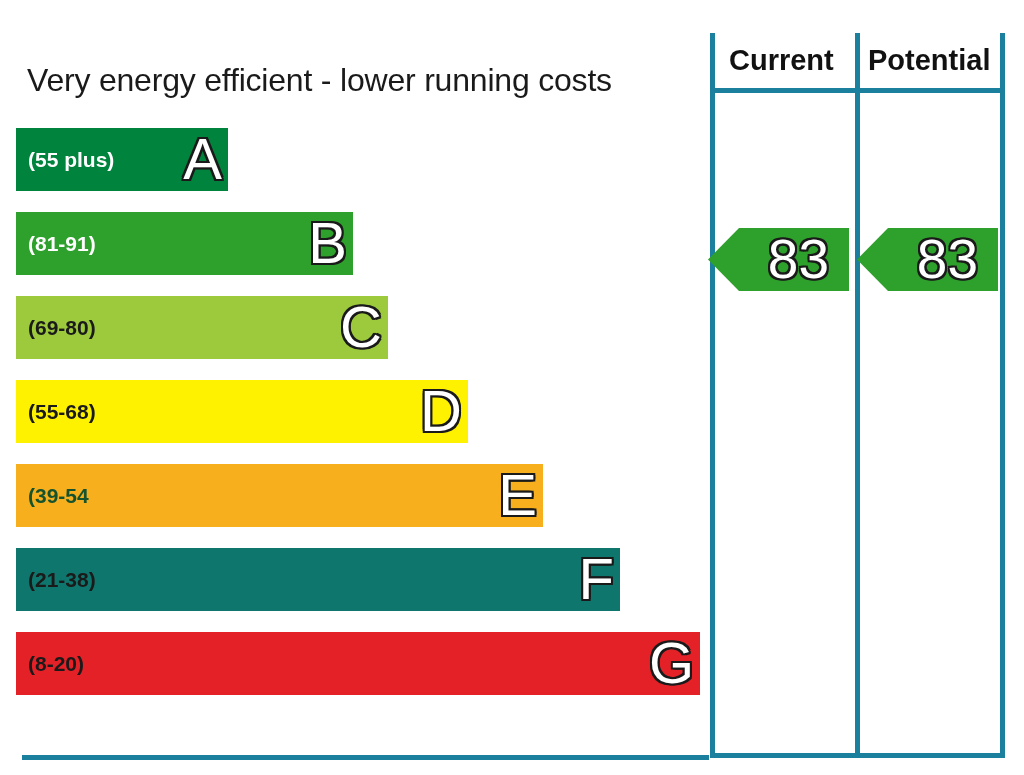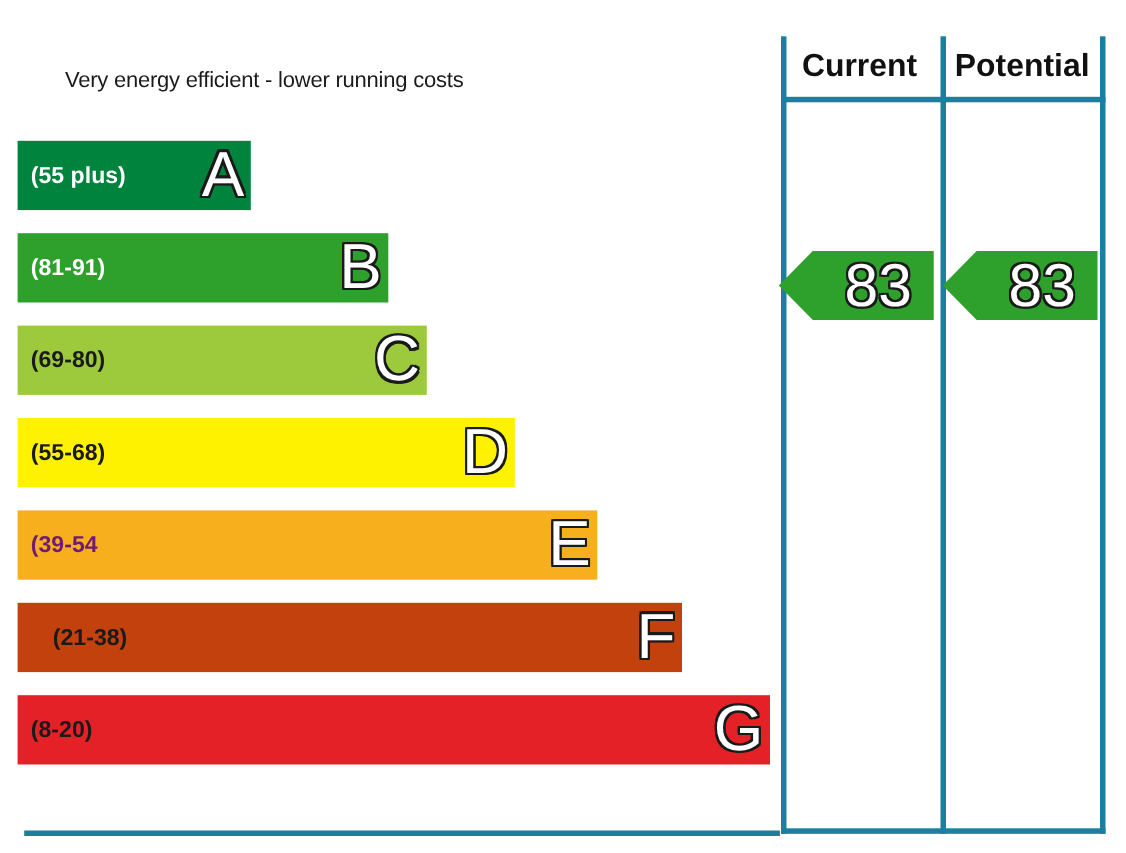--- a/index.html
+++ b/index.html
@@ -15,26 +15,25 @@
     width: 1024px;
     height: 775px;
     background: #ffffff;
     overflow: hidden;
   }
 
   
   .caption {
     position: absolute;
     left: 27px;
-    font-size: 20px;
+    font-size: 32px;
     color: #1a1a1a;
     font-family: "Liberation Sans", sans-serif;
     white-space: nowrap;
     letter-spacing: -0.2px;
-    margin-left: 32px;
   }
   #caption-top  { top: 62px; }
   #caption-bottom { top: 713px; }
 
   
   .band {
     position: absolute;
     left: 16px;
     height: 63px;
     display: flex;
@@ -129,24 +128,24 @@
       </div>
       <div class="band" style="top: 296px; width: 372px; background: rgb(157, 202, 60);">
         <span class="band-range" style="color: rgb(26, 26, 26);">(69-80)</span>
         <span class="band-letter">C</span>
       </div>
       <div class="band" style="top: 380px; width: 452px; background: rgb(255, 242, 0);">
         <span class="band-range" style="color: rgb(26, 26, 26);">(55-68)</span>
         <span class="band-letter">D</span>
       </div>
       <div class="band" style="top: 464px; width: 527px; background: rgb(247, 175, 29);">
-        <span class="band-range" style="color: #701a75;">(39-54</span>
+        <span class="band-range" style="color: #14532d;">(39-54</span>
         <span class="band-letter">E</span>
       </div>
-      <div class="band" style="top: 548px; width: 604px; background: #c2410c; padding-left: 20px;">
+      <div class="band" style="top: 548px; width: 604px; background: #0f766e;">
         <span class="band-range" style="color: rgb(26, 26, 26);">(21-38)</span>
         <span class="band-letter">F</span>
       </div>
       <div class="band" style="top: 632px; width: 684px; background: rgb(229, 33, 40);">
         <span class="band-range" style="color: rgb(26, 26, 26);">(8-20)</span>
         <span class="band-letter">G</span>
       </div>
     </div>
 
 

